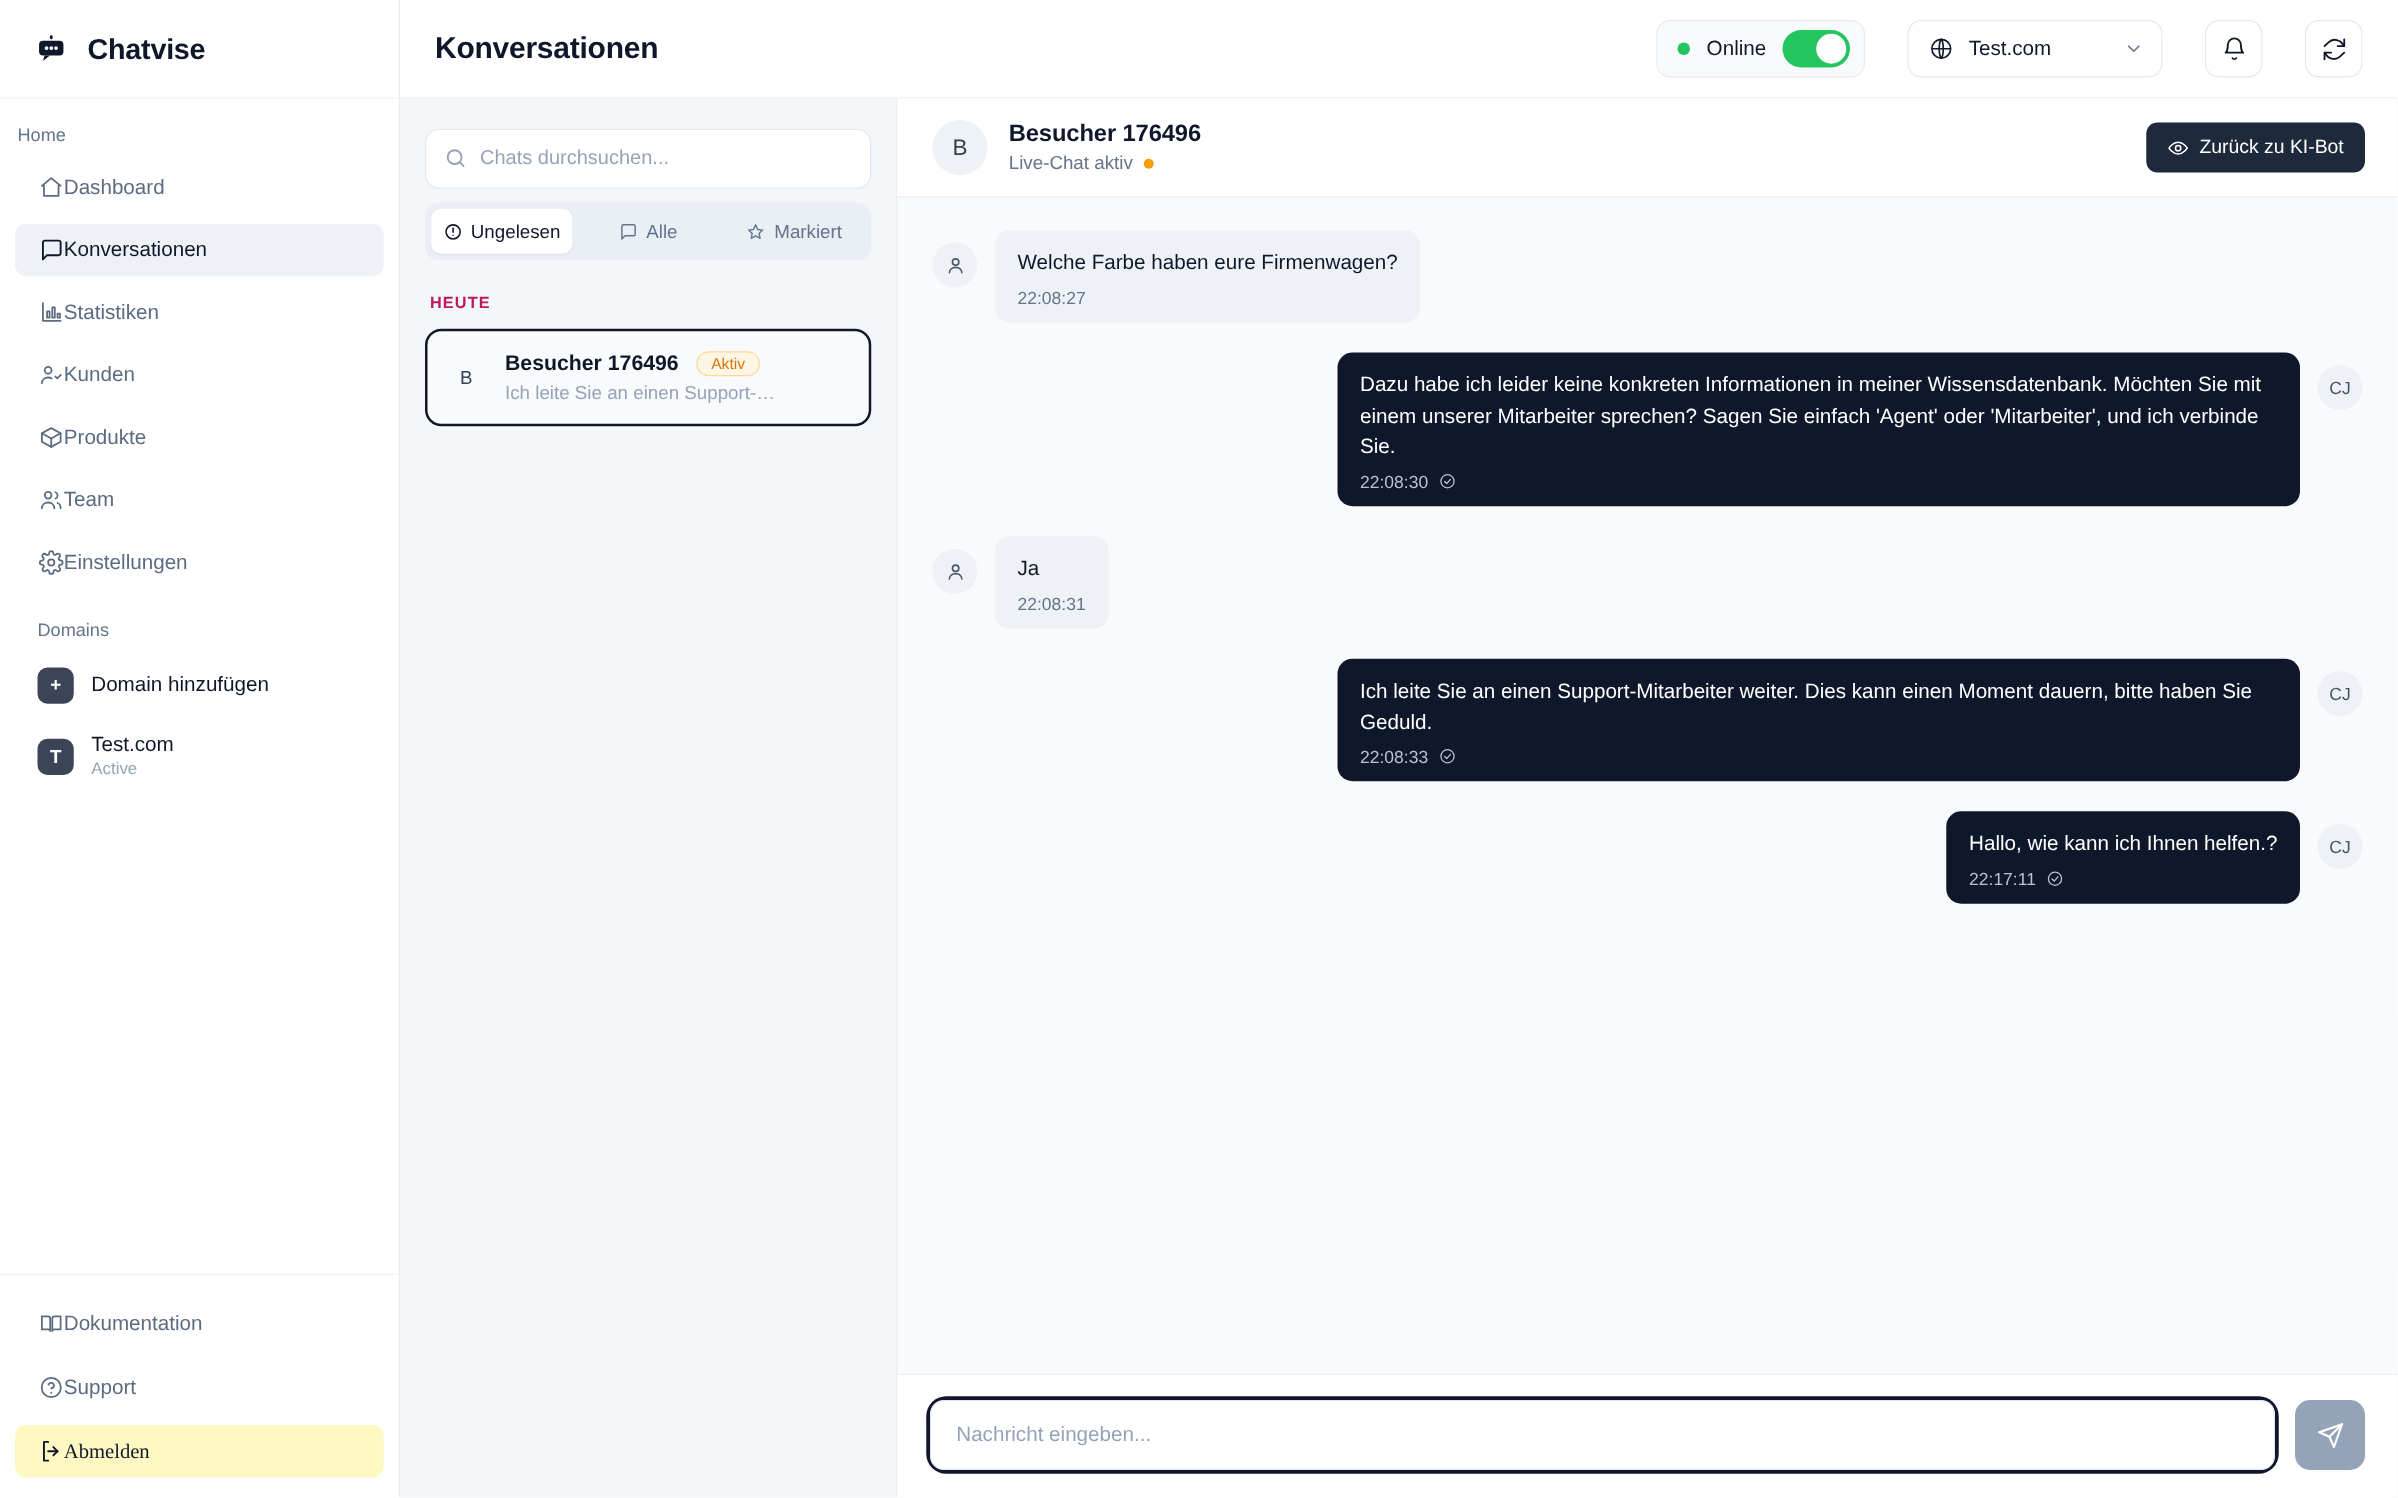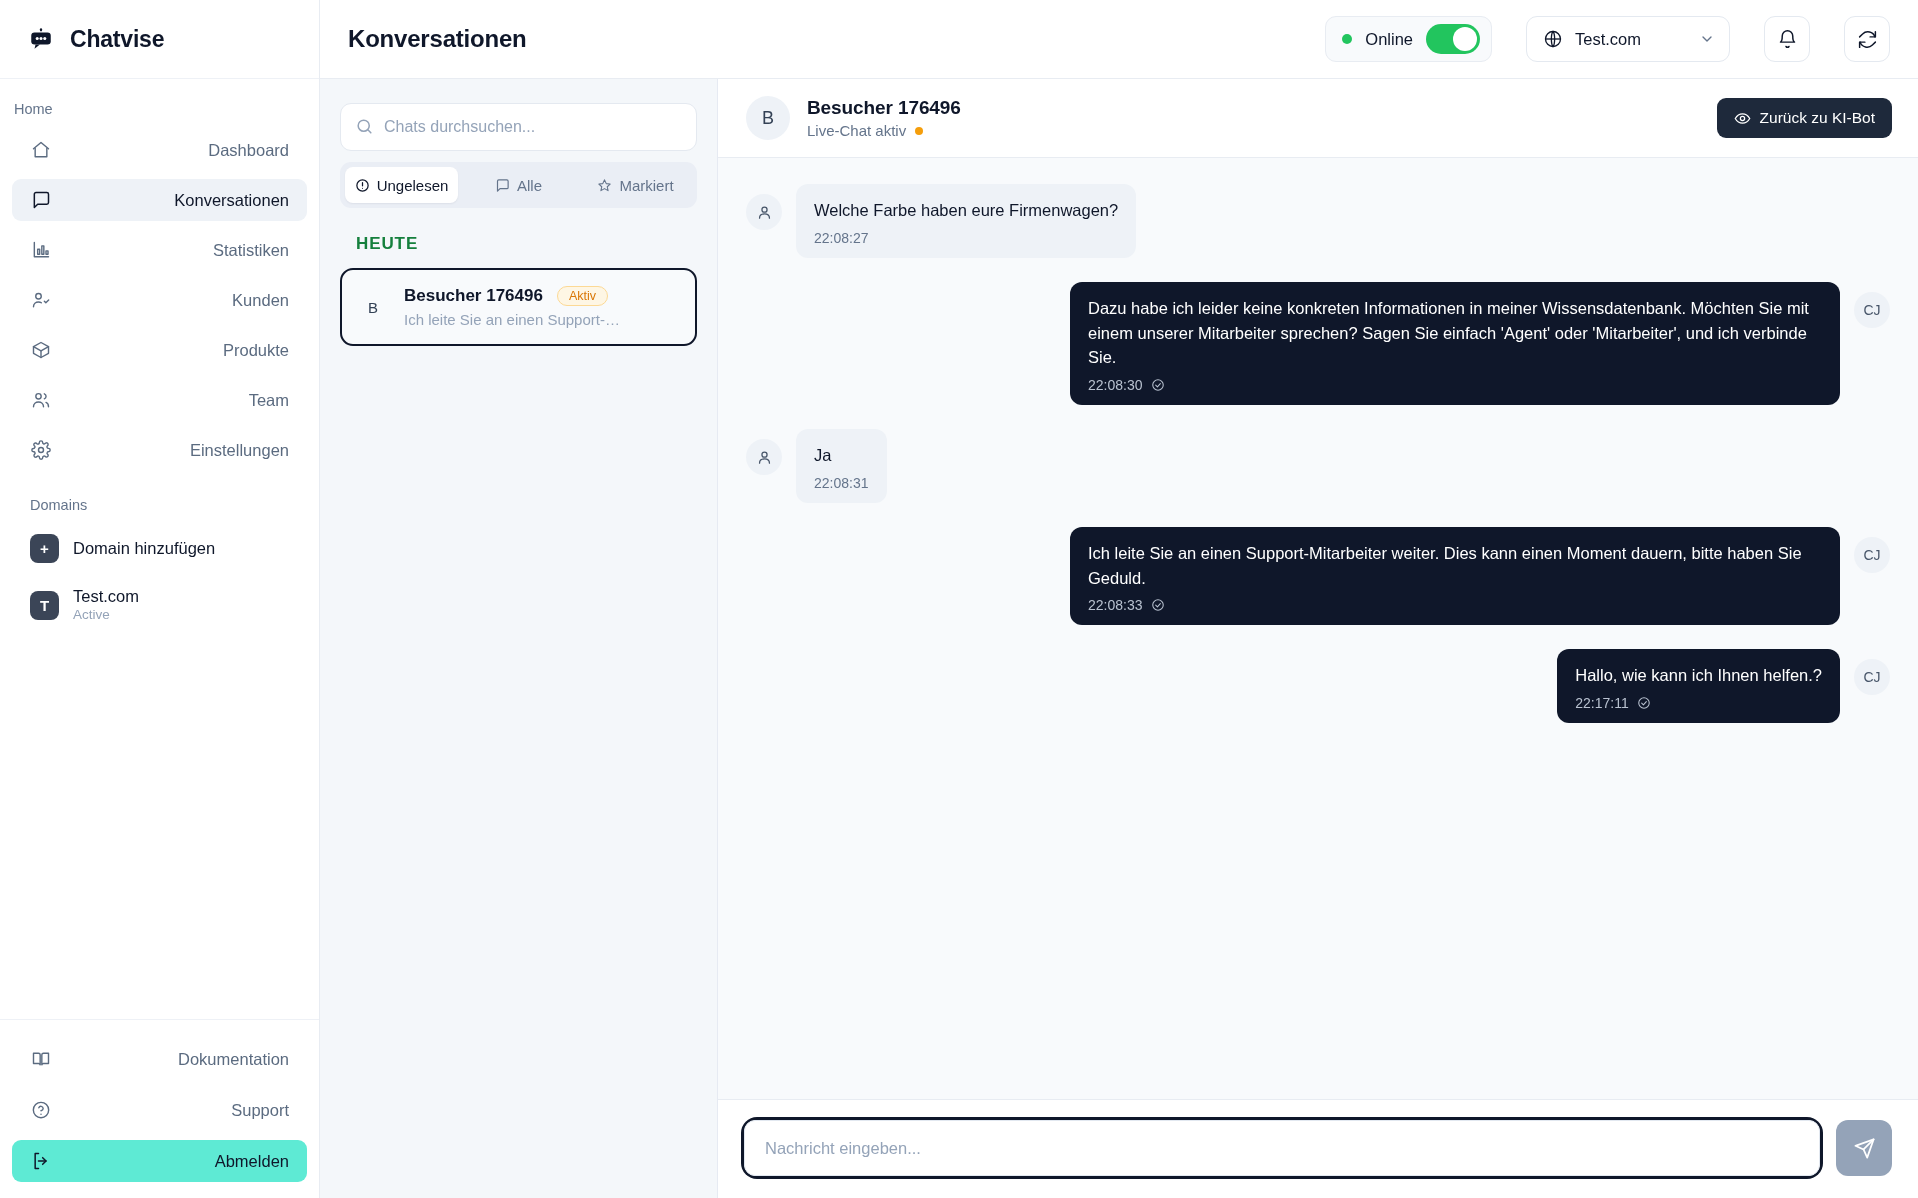--- a/index.html
+++ b/index.html
@@ -32,21 +32,21 @@
 
   .nav-scroll { flex: 1 1 auto; overflow: hidden; padding: 22px 0 0 0; }
   .nav-section-label {
     font-size: 14.5px; color: #64748b; padding: 0 14px; margin-bottom: 12px; font-weight: 400;
   }
   .nav-list { padding: 0 12px; }
   .nav-item {
     display: flex; align-items: center; 
     height: 42px; padding: 0 18px; margin-bottom: 8px;
     border-radius: 9px; cursor: pointer;
-    color: #5b6b80; font-size: 16.5px; justify-content: space-between;
+    color: #5b6b80; font-size: 16.5px;
   }
   .nav-item .ico { width: 21px; height: 21px; flex: 0 0 21px; display: flex; align-items: center; justify-content: center; }
   .nav-item.active { background: #eef2f7; color: #0f172a; font-weight: 500; }
   .nav-item.active .ico { color: #0f172a; }
 
   .domains-label { font-size: 14.5px; color: #64748b; padding: 0 30px; margin: 26px 0 14px 0; }
   .domain-row {
     display: flex; align-items: center; gap: 14px;
     padding: 7px 30px; cursor: pointer; margin-bottom: 10px;
   }
@@ -54,21 +54,21 @@
     width: 29px; height: 29px; border-radius: 8px; background: #3b4557;
     color: #fff; font-size: 15px; font-weight: 600;
     display: flex; align-items: center; justify-content: center; flex: 0 0 29px;
   }
   .domain-add-text { font-size: 16.5px; color: #0f172a; }
   .domain-name { font-size: 16.5px; color: #0f172a; line-height: 1.18; }
   .domain-status { font-size: 13.5px; color: #94a3b8; line-height: 1.3; }
 
   .sidebar-footer { flex: 0 0 auto; border-top: 1px solid #eef1f6; padding: 18px 12px 16px 12px; }
   .sidebar-footer .nav-item { margin-bottom: 9px; }
-  .nav-item.logout { background: #5eead4; color: #0f172a; margin-bottom: 0; }
+  .nav-item.logout { background: #fef9c3; color: #0f172a; margin-bottom: 0; font-family: Liberation Serif, serif; }
 
   
   .main { flex: 1 1 auto; display: flex; flex-direction: column; min-width: 0; }
   .topbar {
     height: 79px; flex: 0 0 79px;
     display: flex; align-items: center; justify-content: space-between;
     padding: 0 28px 0 28px;
     background: #ffffff;
     border-bottom: 1px solid #e8ecf2;
   }
@@ -130,21 +130,21 @@
     display: flex; background: #eaeef5; border-radius: 11px; padding: 5px;
     gap: 4px; margin-bottom: 26px;
   }
   .tab {
     flex: 1 1 0; height: 36px; border-radius: 8px;
     display: flex; align-items: center; justify-content: center; gap: 7px;
     font-size: 15px; color: #64748b; cursor: pointer;
   }
   .tab.active { background: #ffffff; color: #0f172a; font-weight: 500; box-shadow: 0 1px 2px rgba(15,23,42,.06); }
 
-  .group-label { font-size: 17px; color: #15803d; letter-spacing: .9px; font-weight: 600; margin: 0 0 14px 16px; }
+  .group-label { font-size: 13px; color: #be185d; letter-spacing: .9px; font-weight: 600; margin: 0 0 14px 4px; }
 
   .chat-card {
     background: #f8fafc; border: 2px solid #0f172a; border-radius: 13px;
     padding: 16px 18px; display: flex; align-items: center; gap: 18px; cursor: pointer;
   }
   .chat-avatar {
     width: 26px; flex: 0 0 26px; text-align: center;
     font-size: 15px; color: #334155;
   }
   .chat-body { flex: 1 1 auto; min-width: 0; }

